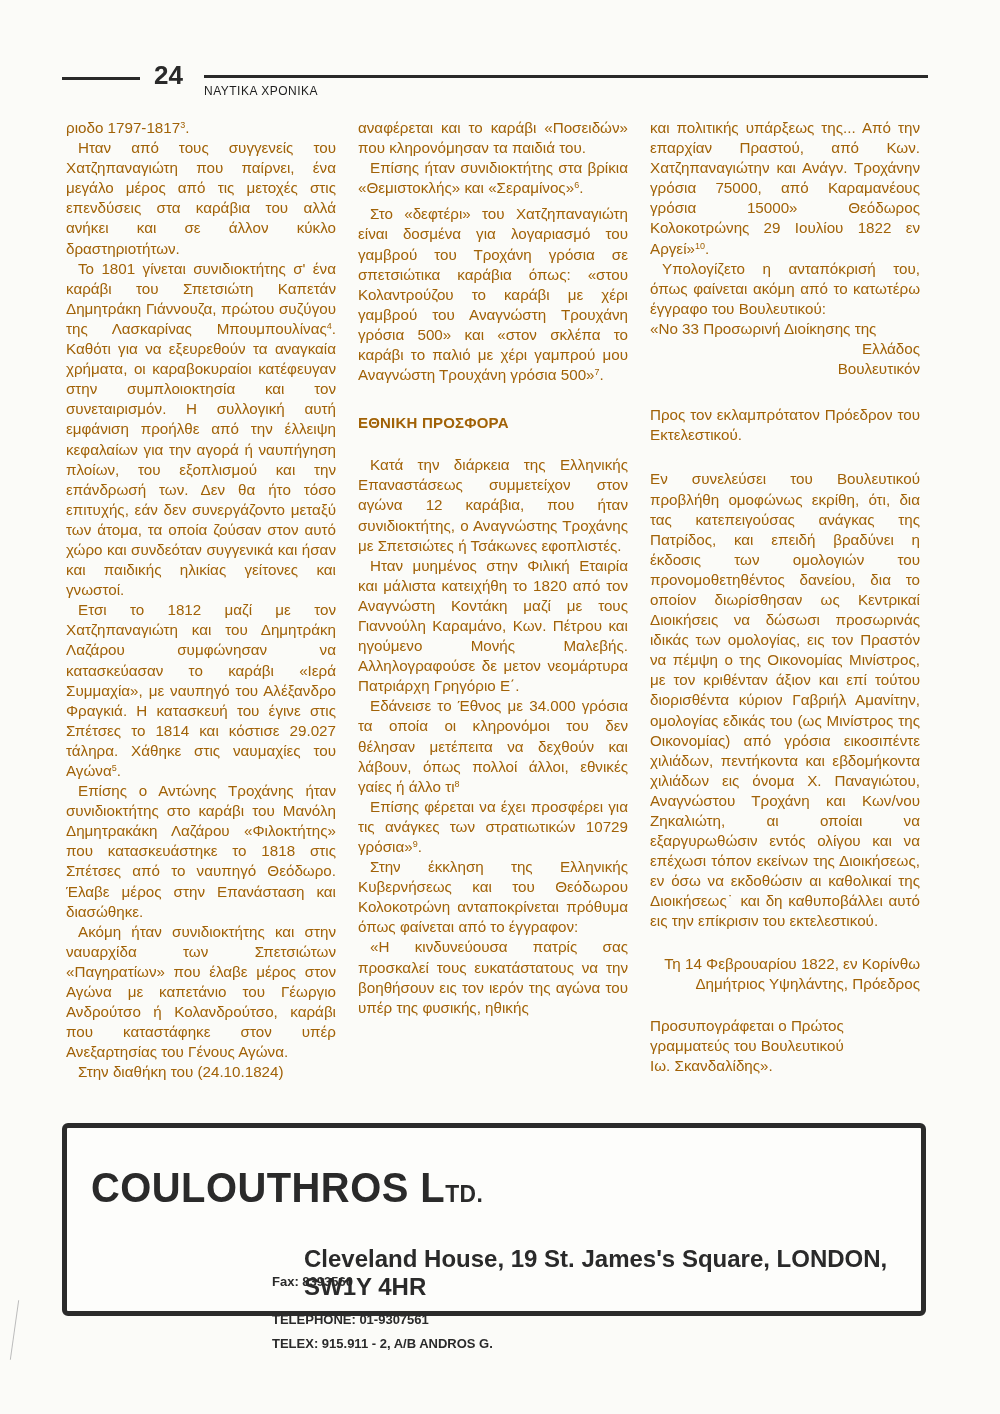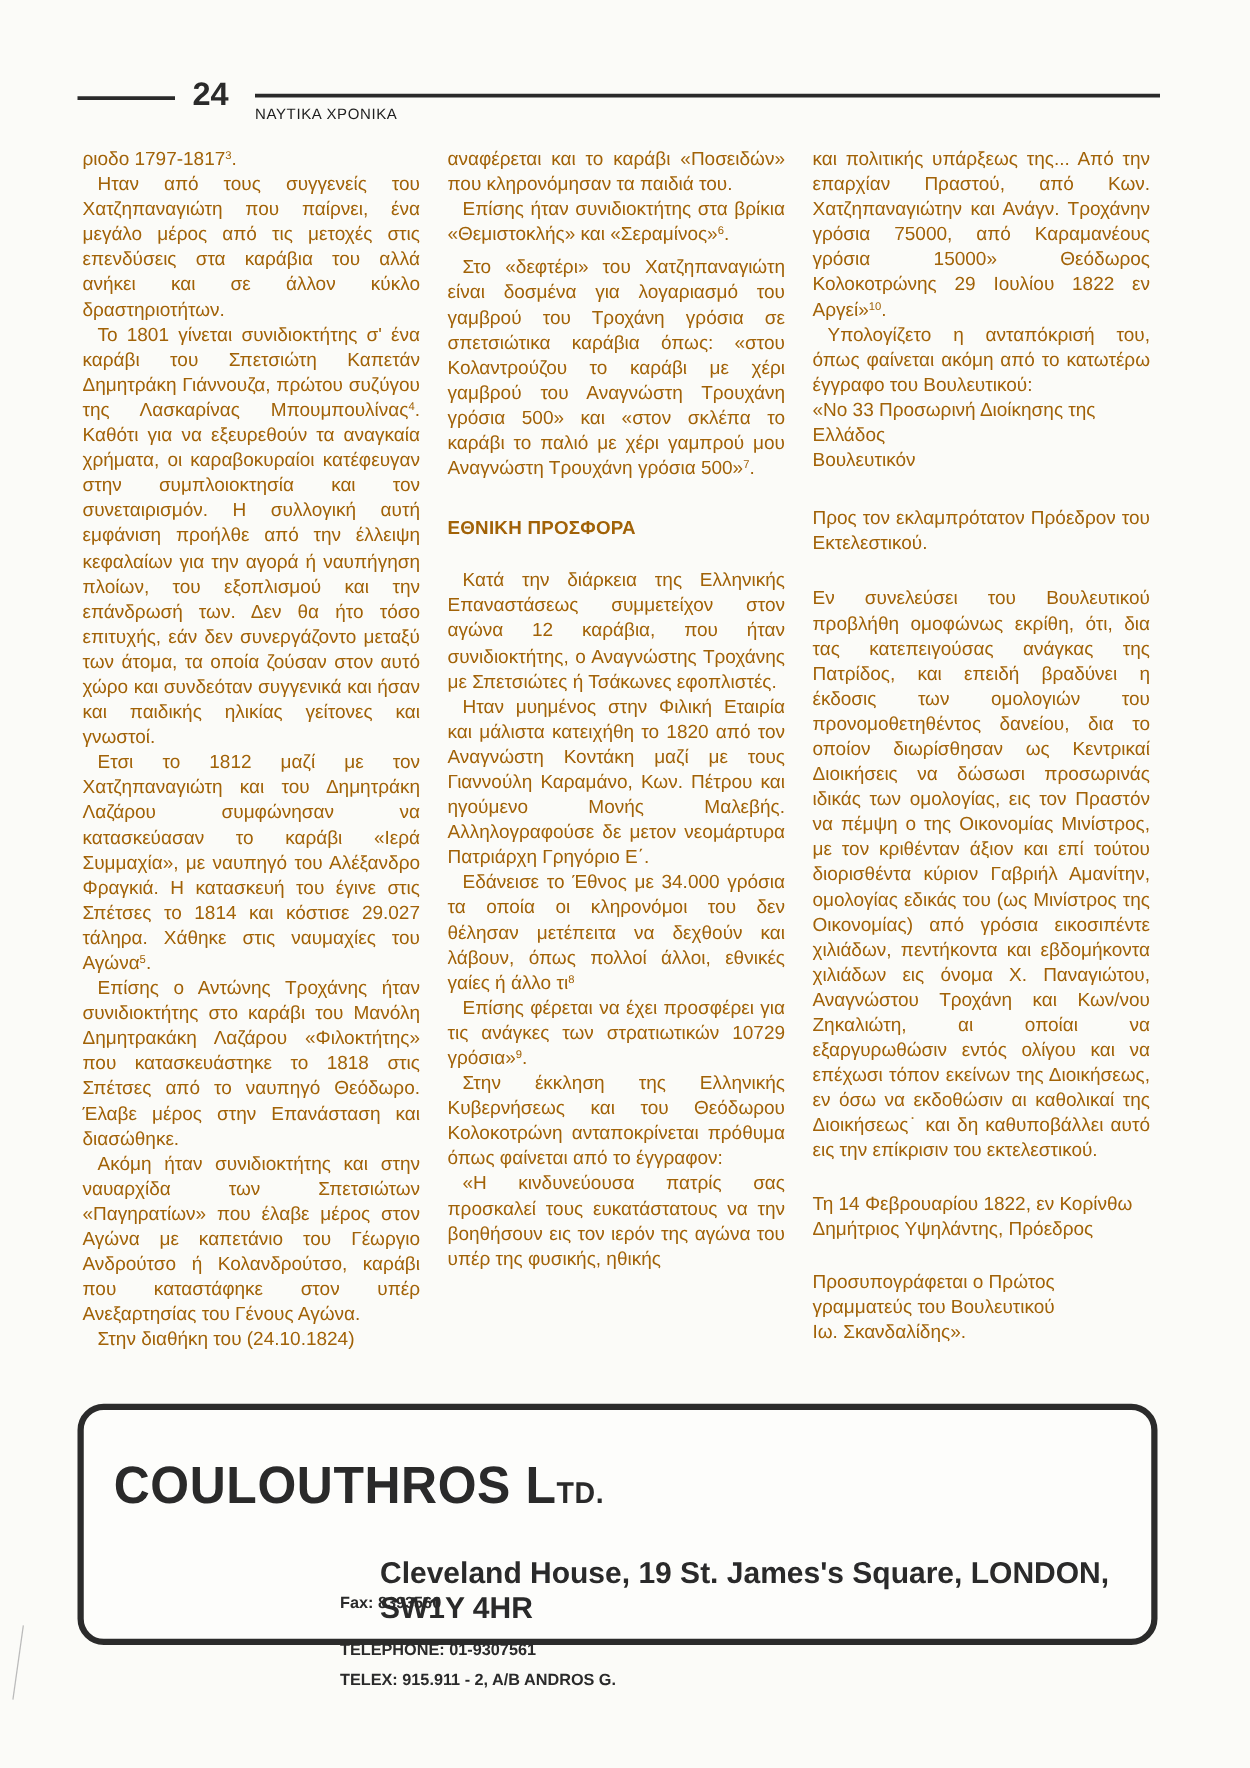--- a/index.html
+++ b/index.html
@@ -16,29 +16,29 @@
   .page-no { position: absolute; left: 92px; top: -6px; font-size: 26px; font-weight: bold; color: #2a2a2a; letter-spacing: 0px; }
   .hrule-right { position: absolute; left: 142px; top: 9px; width: 724px; height: 3px; background: #2a2a2a; }
   .mag-title { position: absolute; left: 142px; top: 18px; font-size: 12px; color: #1e1e1e; letter-spacing: 0.5px; }
 
   .col { position: absolute; top: 118px; font-size: 15.2px; line-height: 20.1px; color: #a16207; }
   .col1 { left: 66px; width: 270px; }
   .col2 { left: 358px; width: 270px; }
   .col3 { left: 650px; width: 270px; }
   .col p { margin: 0; text-align: justify; text-indent: 12px; }
   .col p.noindent { text-indent: 0; }
-  .col p.center { text-align: left; text-indent: 0; }
+  .col p.center { text-align: right; text-indent: 0; }
   .col .gap { height: 20px; }
   .col .gap-lg { height: 28px; }
   .col h3 { margin: 0; font-size: 15px; font-weight: bold; line-height: 20px; letter-spacing: 0.2px; }
   sup { font-size: 9px; vertical-align: 5px; line-height: 0; }
 
   .ad {
     position: absolute; left: 62px; top: 1123px; width: 864px; height: 193px;
-    border: 5px solid #2b2b2b; border-radius: 21px; box-sizing: border-box;
+    border: 5px solid #2b2b2b; border-radius: 6px; box-sizing: border-box;
     background: #fdfdfb;
   }
   .ad-company { position: absolute; left: 24px; top: 36px; font-size: 42px; font-weight: bold; color: #2a2a2a; letter-spacing: 0.5px; transform: scaleX(0.95); transform-origin: left; }
   .ad-company .ltd-l { font-size: 42px; }
   .ad-company .ltd-rest { font-size: 24px; }
   .ad-address { position: absolute; left: 205px; top: 117px; font-size: 24px; font-weight: bold; color: #2a2a2a; margin-left: 32px; }
   .ad-line { position: absolute; left: 205px; font-size: 13px; font-weight: bold; color: #2a2a2a; }
   .ad-fax { top: 146px; }
   .ad-telex { top: 176px; margin-top: 32px; }
   .ad-tel { top: 184px; }

